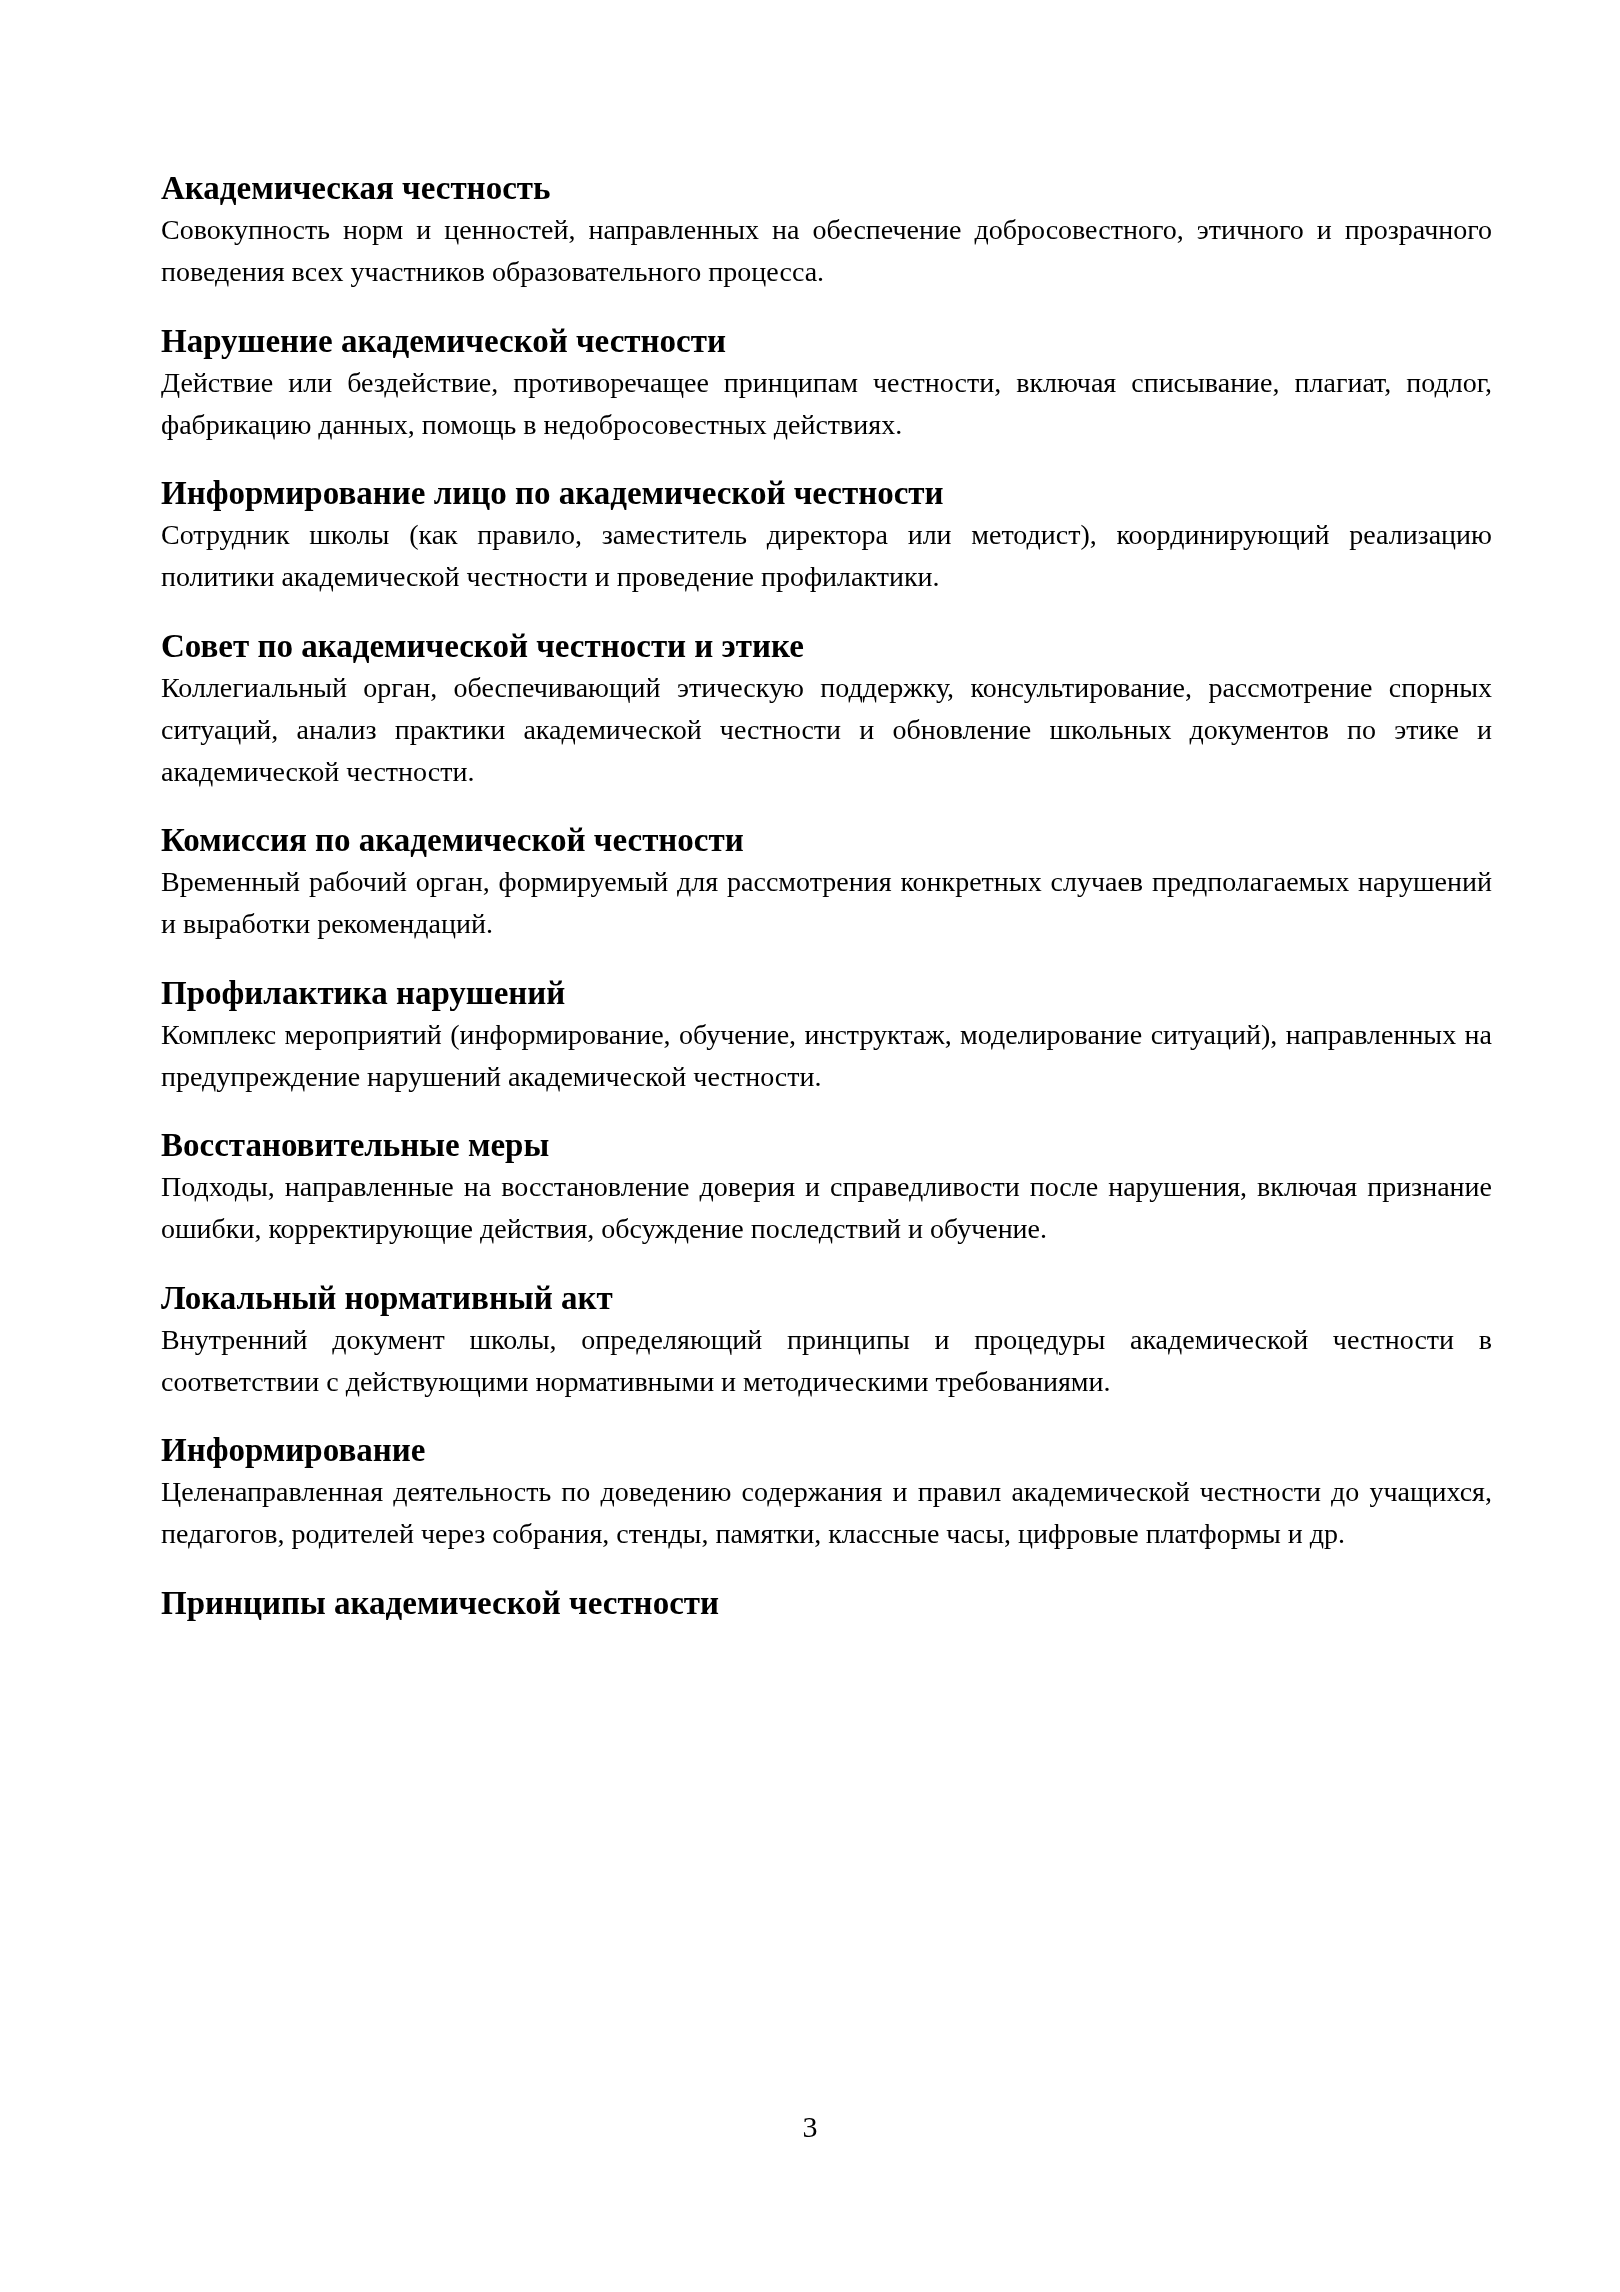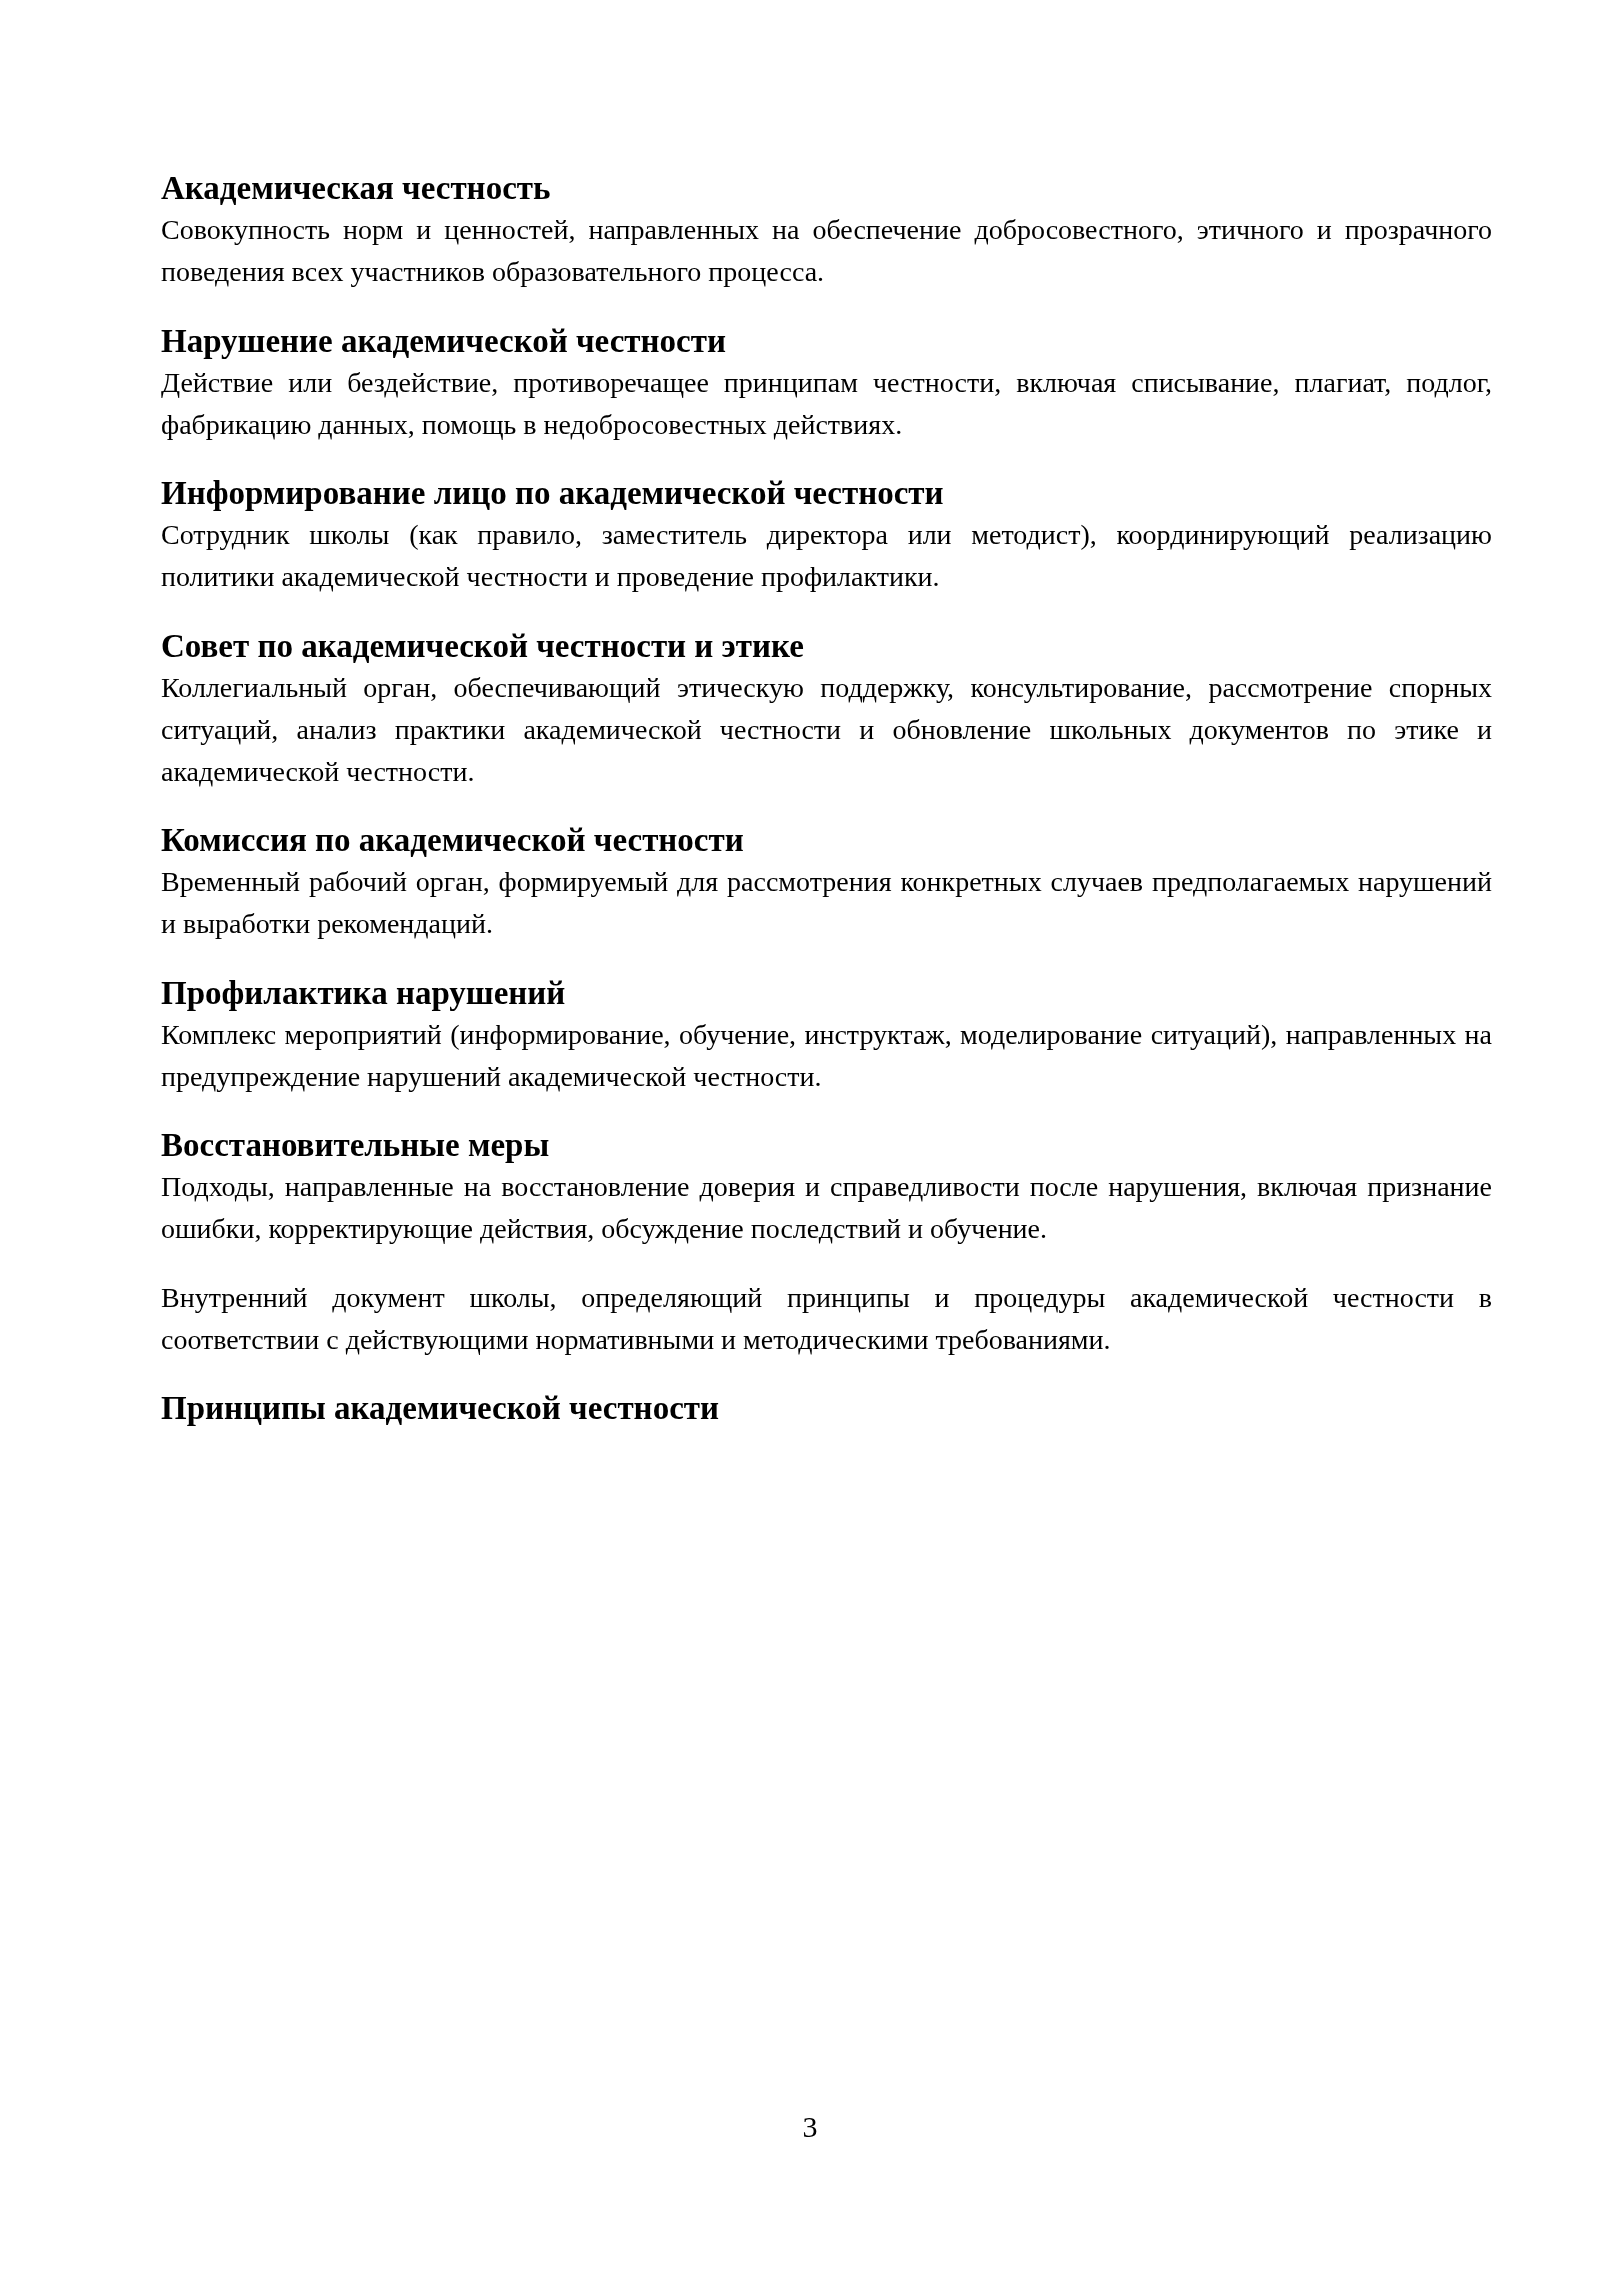--- a/index.html
+++ b/index.html
@@ -88,23 +88,28 @@
       <h2 class="term-title">Профилактика нарушений</h2>
       <p class="term-def">Комплекс мероприятий (информирование, обучение, инструктаж, моделирование ситуаций), направленных на предупреждение нарушений академической честности.</p>
     </section>
 
     <section class="term">
       <h2 class="term-title">Восстановительные меры</h2>
       <p class="term-def">Подходы, направленные на восстановление доверия и справедливости после нарушения, включая признание ошибки, корректирующие действия, обсуждение последствий и обучение.</p>
     </section>
 
     <section class="term">
+      <h2 class="term-title">Локальный нормативный акт</h2>
       <p class="term-def">Внутренний документ школы, определяющий принципы и процедуры академической честности в соответствии с действующими нормативными и методическими требованиями.</p>
     </section>
 
+    <section class="term">
+      <h2 class="term-title">Информирование</h2>
+      <p class="term-def">Целенаправленная деятельность по доведению содержания и правил академической честности до учащихся, педагогов, родителей через собрания, стенды, памятки, классные часы, цифровые платформы и др.</p>
+    </section>
 
     <section class="term">
       <h2 class="term-title">Принципы академической честности</h2>
     </section>
 
   </div>
 
   <div class="page-footer">3</div>
 </div>
 

